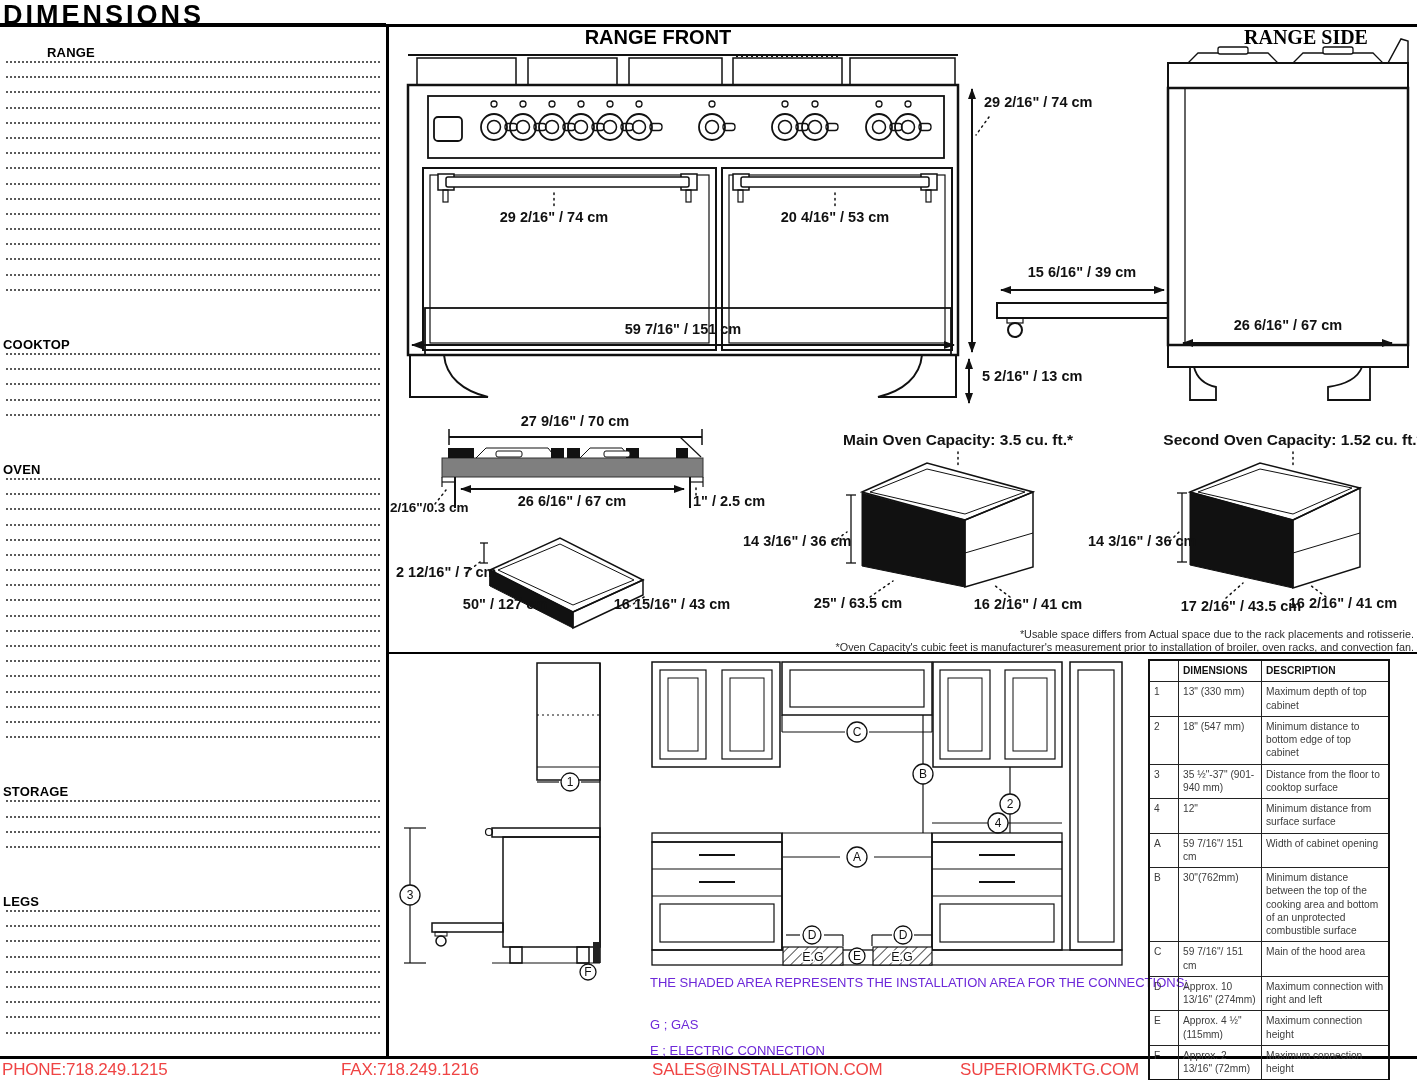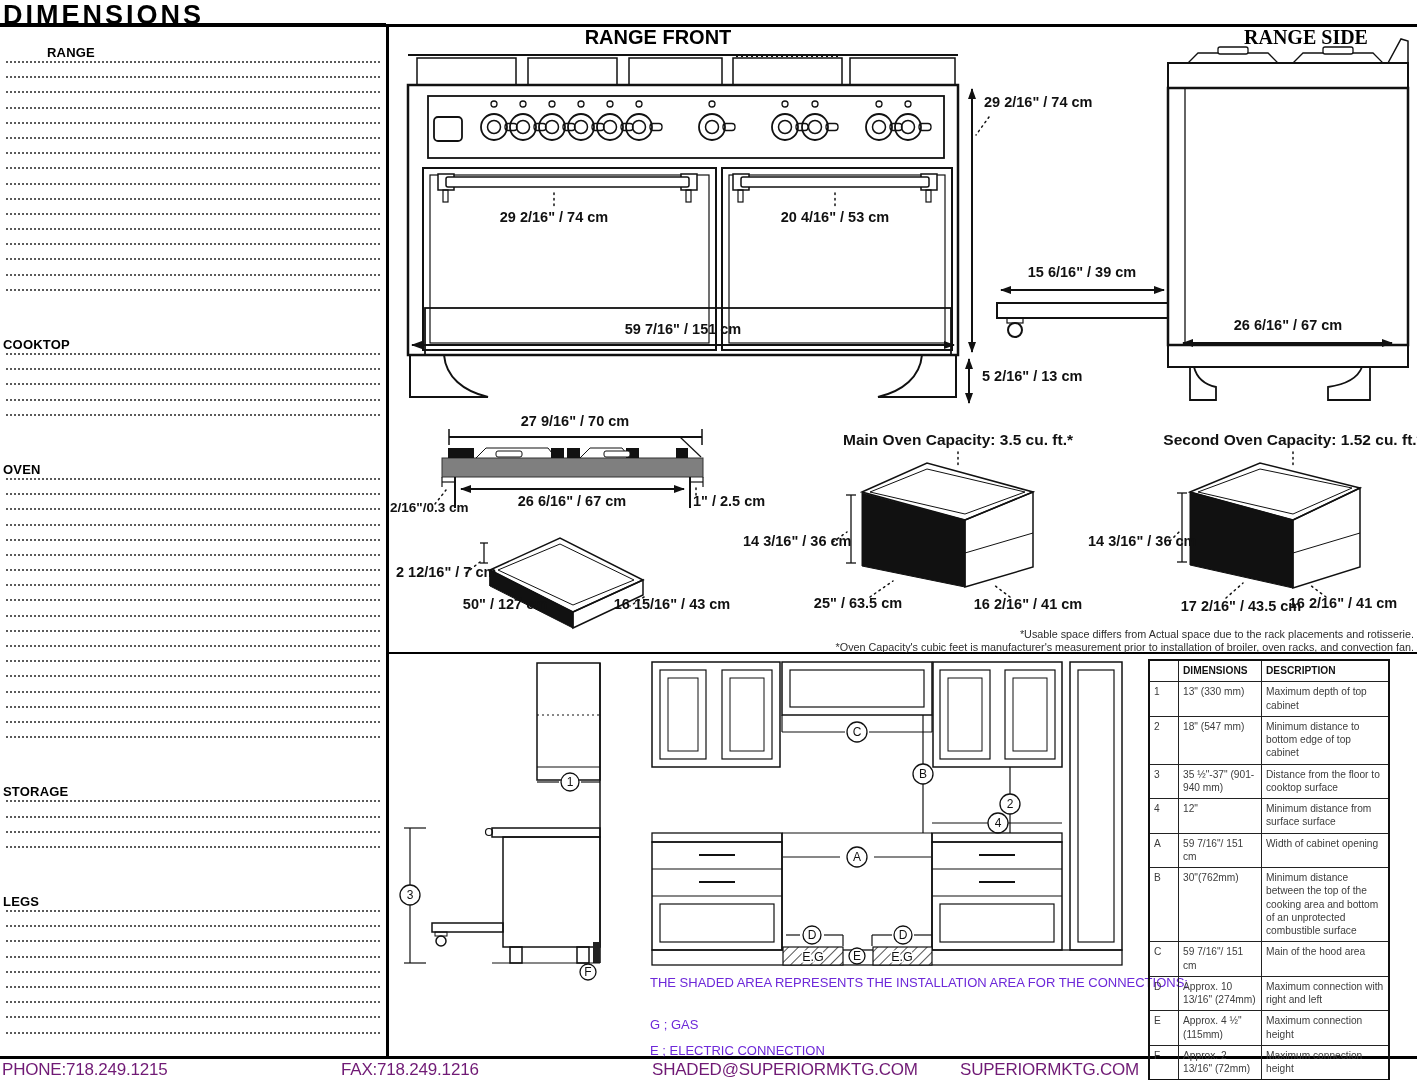--- a/index.html
+++ b/index.html
@@ -25,21 +25,21 @@
   .co{font-size:12px;fill:#111;font-weight:normal;}
   .eg{font-size:12.5px;fill:#111;paint-order:stroke;stroke:#fff;stroke-width:3px;}
   
   #inst-table{left:1148px;top:659px;width:236px;border-collapse:collapse;font-size:10.2px;
               color:#3c3c3c;border:2px solid #111;table-layout:fixed;}
   #inst-table th,#inst-table td{border:1px solid #222;padding:3px 4px 4px;vertical-align:top;
               text-align:left;line-height:1.3;}
   #inst-table th{font-weight:bold;color:#111;}
   .c-key{width:20px;} .c-dim{width:74px;} .c-desc{width:118px;}
   .note{font-size:13px;color:#6d28d9;white-space:nowrap;}
-  .footer-item{font-size:17px;color:#701a75;letter-spacing:-0.2px;white-space:nowrap;top:1060px;}
+  .footer-item{font-size:17px;color:#ef4444;letter-spacing:-0.2px;white-space:nowrap;top:1060px;}
 </style>
 </head>
 <body>
 
 <div class="abs rule" style="left:0;top:23px;width:386px;height:4px;"></div>
 <div class="abs rule" style="left:386px;top:24px;width:1031px;height:3px;"></div>
 <div class="abs rule" style="left:386px;top:24px;width:3px;height:1034px;"></div>
 <div class="abs rule" style="left:389px;top:652px;width:1028px;height:2px;"></div>
 <div class="abs rule" style="left:0;top:1056px;width:1417px;height:3px;"></div>
 
@@ -711,15 +711,15 @@
       <tr>
       <td>F</td>
       <td>Approx. 2 13/16" (72mm)</td>
       <td>Maximum connection height</td>
     </tr>
     </tbody>
 </table>
 
 <div class="abs footer-item" style="left:2px;">PHONE:718.249.1215</div>
 <div class="abs footer-item" style="left:341px;">FAX:718.249.1216</div>
-<div class="abs footer-item" style="left:652px;">SHADED@SUPERIORMKTG.COM</div>
+<div class="abs footer-item" style="left:652px;">SALES@INSTALLATION.COM</div>
 <div class="abs footer-item" style="left:960px;">SUPERIORMKTG.COM</div>
 <div class="abs footer-item" style="right:2px;margin-top:19px;">ILVEUSA.COM</div>
 
 </body></html>

